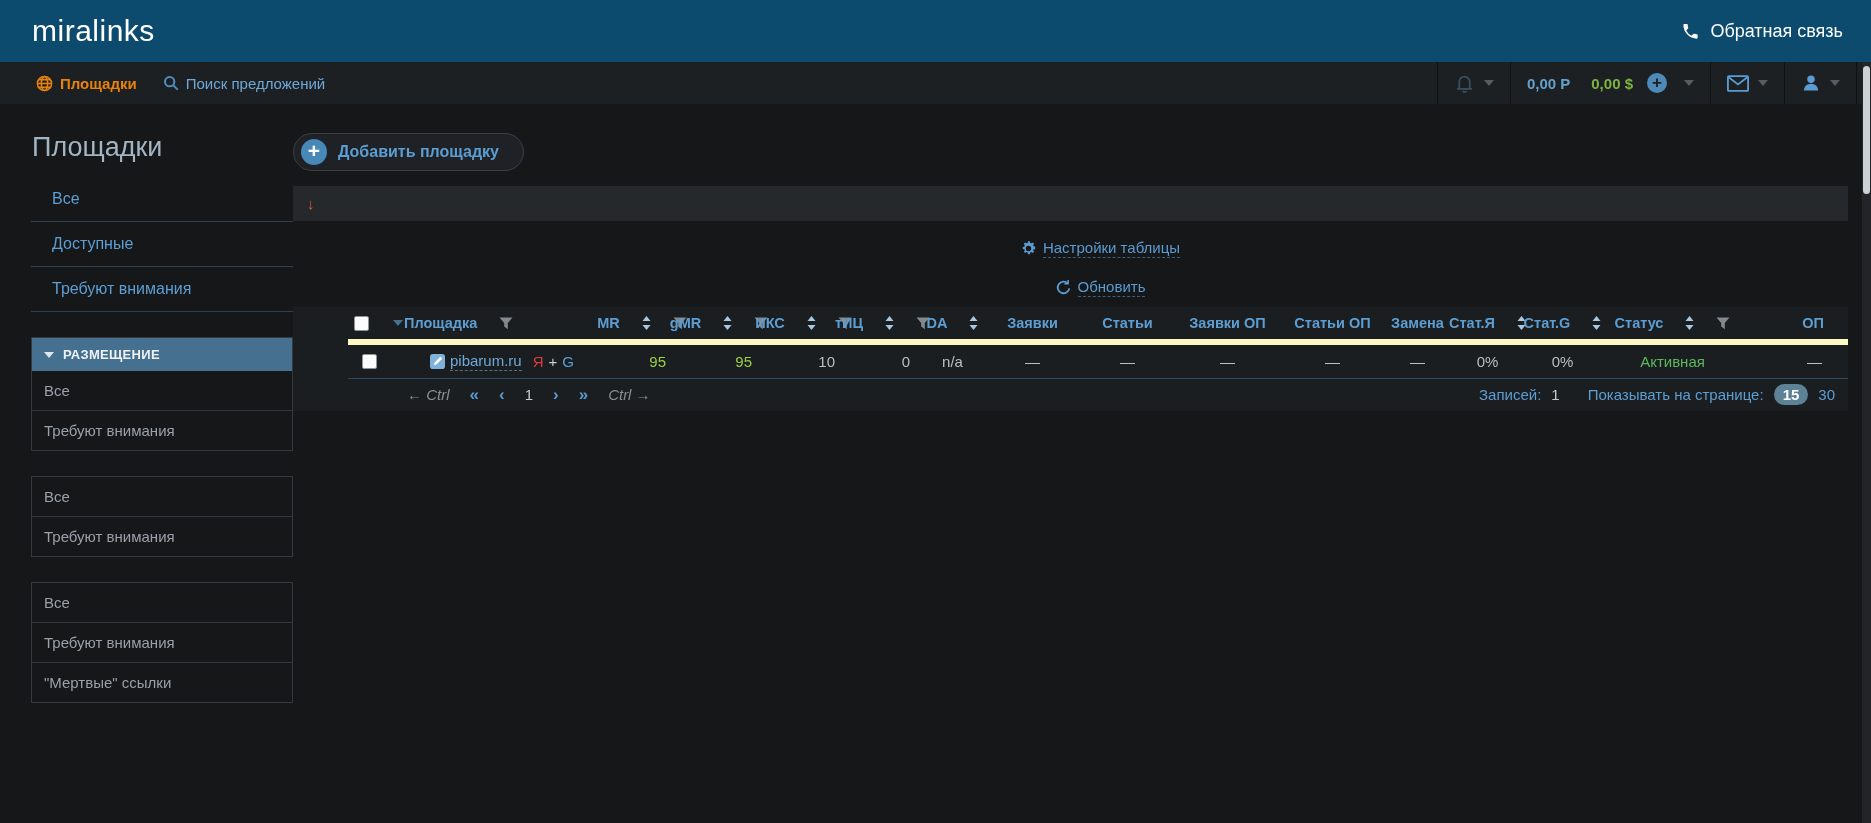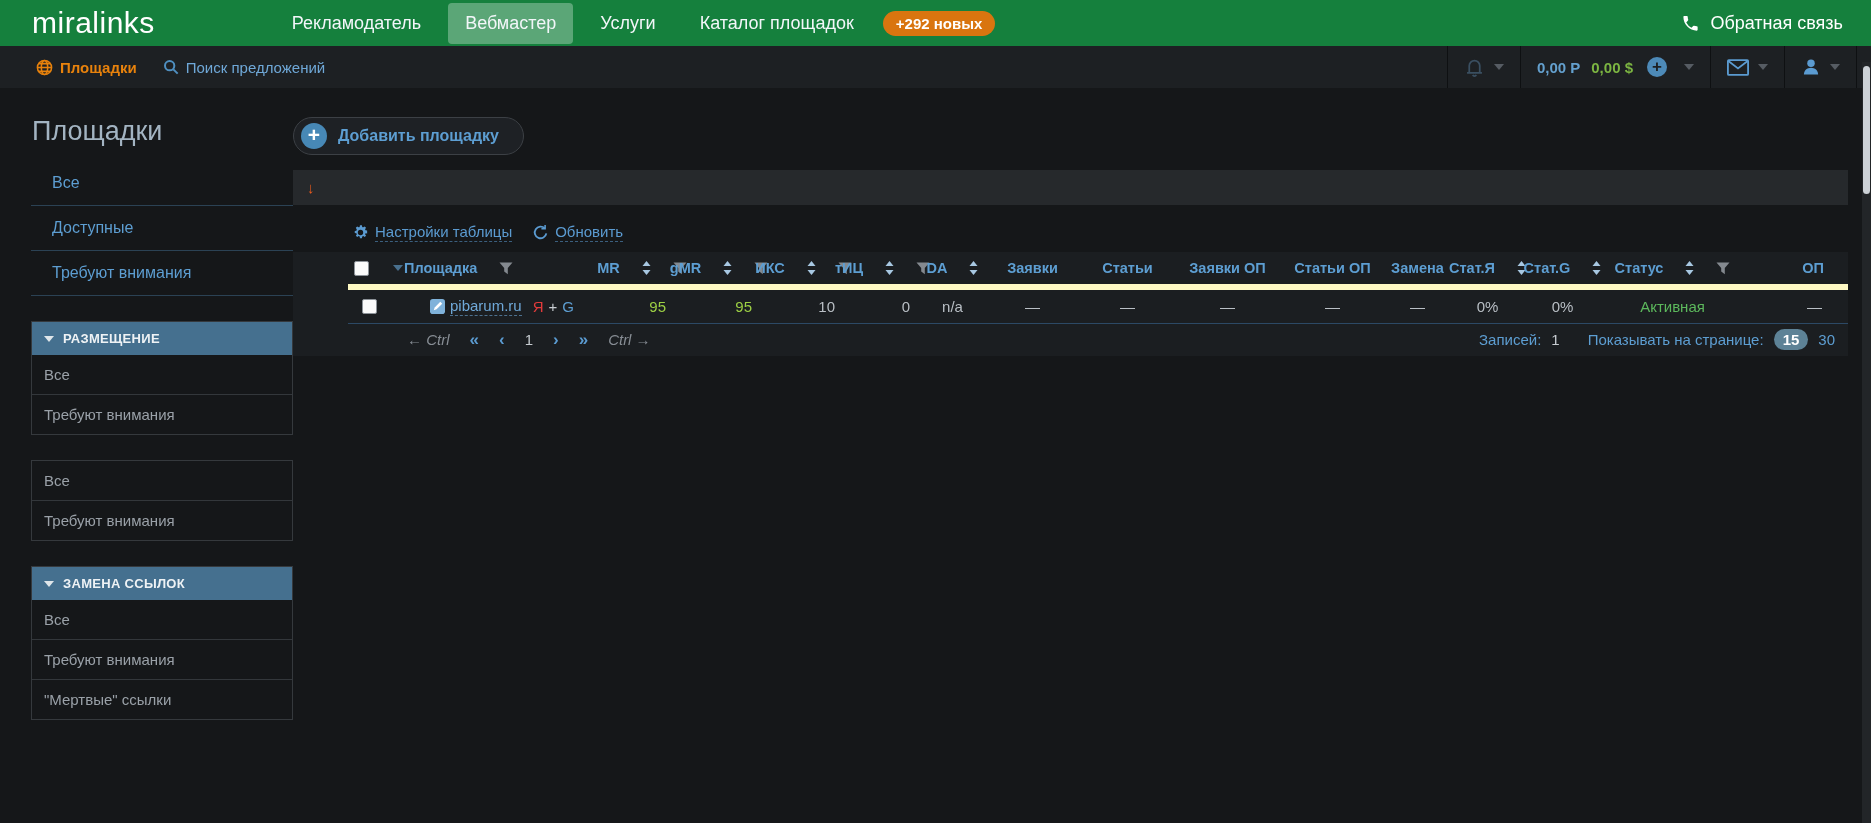--- a/index.html
+++ b/index.html
@@ -6,21 +6,21 @@
   html,body { width:1871px; height:823px; }
   body {
     font-family:"Liberation Sans", sans-serif;
     background:#151719;
     color:#b9bfc5;
     overflow:hidden;
     position:relative;
   }
   
   .topbar {
-    height:46px; background:#15803d;
+    height:62px; background:#0c4a6e;
     display:flex; align-items:center;
     padding:0 28px 0 32px;
   }
   .logo { color:#ffffff; font-size:30px; font-weight:400; letter-spacing:.5px; cursor:pointer; }
   .mainnav { display:flex; align-items:center; margin-left:120px; gap:10px; }
   .nav-item { color:#f2f6f9; font-size:18px; padding:10px 17px; border-radius:4px; cursor:pointer; white-space:nowrap; }
   .nav-item.active { background:rgba(255,255,255,.30); }
   .new-badge {
     background:#d9750f; color:#fff; font-size:15px; font-weight:bold;
     padding:4px 13px; border-radius:13px; margin-left:2px; cursor:pointer; white-space:nowrap;
@@ -31,21 +31,21 @@
   .subnav { height:42px; background:#1d2023; display:flex; align-items:stretch; }
   .subnav-left { display:flex; align-items:center; gap:26px; padding-left:36px; flex:1; }
   .subnav-link { display:flex; align-items:center; gap:7px; font-size:15px; cursor:pointer; }
   .subnav-link.orange { color:#e8820c; font-weight:bold; }
   .subnav-link.blue { color:#6fa8d8; }
   .subnav-right { display:flex; align-items:stretch; margin-right:14px; }
   .ctrl { display:flex; align-items:center; gap:9px; padding:0 16px; border-left:1px solid #0e1012; cursor:pointer; }
   .ctrl:last-child { border-right:1px solid #0e1012; }
   .caret { width:0; height:0; border-left:5px solid transparent; border-right:5px solid transparent; border-top:6px solid #565c63; }
   .rub { color:#64a0ce; font-size:15px; font-weight:bold; }
-  .usd { color:#7cb542; font-size:15px; font-weight:bold; margin-left:2px; }
+  .usd { color:#7cb542; font-size:15px; font-weight:bold; margin-left:12px; }
   .plus-circle {
     width:20px; height:20px; border-radius:50%; background:#4d8ab8;
     color:#1d2023; font-size:17px; font-weight:bold; line-height:19px; text-align:center; margin-left:5px;
   }
   
   .scrollbar { position:absolute; right:0; top:62px; width:9px; height:761px; background:#222528; }
   .scroll-thumb { position:absolute; top:4px; left:1px; width:7px; height:128px; background:#ccd1d6; border-radius:4px; cursor:pointer; }
 
   
   .content { display:flex; align-items:flex-start; }
@@ -77,21 +77,21 @@
   .add-btn span.lbl { color:#5d9ed2; font-size:16px; font-weight:bold; }
 
   
   .notice {
     margin-top:15px; background:#26292c; color:#e5581d;
     font-size:15px; padding:9px 14px; display:flex; gap:10px; align-items:center;
   }
   .notice .arrow { font-size:15px; font-weight:bold; }
 
   
-  .toolbar { margin-top:18px; padding-left:59px; display:flex; gap:20px; align-items:center; }
+  .toolbar { margin-top:18px; padding-left:59px; display:flex; gap:20px; align-items:center;flex-direction:column; }
   .tool-link { display:flex; align-items:center; gap:6px; color:#5b9bd1; font-size:15px; cursor:pointer; }
   .tool-link .lbl { border-bottom:1px dashed rgba(91,155,209,.55); padding-bottom:1px; }
 
   
   .table-block { margin-top:10px; background:#1b1e21; padding-left:55px; }
   table { width:1500px; border-collapse:collapse; table-layout:fixed; }
   th { font-size:14.5px; color:#5d9ed2; font-weight:bold; padding:8px 2px; }
   td { font-size:15px; color:#b9bfc5; padding:7px 2px; border-top:6px solid #fef9c3; }
   .hcell { display:flex; align-items:center; justify-content:center; gap:22px; }
   .hcell.left { justify-content:flex-start; }
@@ -124,27 +124,20 @@
   .pp-badge { background:#5d8296; color:#fff; border-radius:11px; padding:2px 9px; font-weight:bold; cursor:pointer; }
   .pp-opt { color:#5d9ed2; cursor:pointer; }
 
   .icon { display:inline-flex; flex:none; }
 </style>
 </head>
 <body>
 
 <header class="topbar">
   <div class="logo">miralinks</div>
-  <nav class="mainnav">
-    <a class="nav-item">Рекламодатель</a>
-    <a class="nav-item active">Вебмастер</a>
-    <a class="nav-item">Услуги</a>
-    <a class="nav-item">Каталог площадок</a>
-    <span class="new-badge">+292 новых</span>
-  </nav>
   <div class="feedback">
     <span class="icon">
       <svg width="19" height="19" viewBox="0 0 24 24" fill="#ffffff">
           <path d="M6.62 10.79a15.05 15.05 0 006.59 6.59l2.2-2.2a1 1 0 011.01-.24c1.12.37 2.33.57 3.58.57a1 1 0 011 1V20a1 1 0 01-1 1C10.85 21 3 13.15 3 3.5a1 1 0 011-1h3.5a1 1 0 011 1c0 1.25.2 2.45.57 3.57a1 1 0 01-.25 1.02z"></path>
         </svg>
     </span>
     <span>Обратная связь</span>
   </div>
 </header>
 
@@ -229,24 +222,20 @@
     </div>
 
     <div class="side-section">
       <ul>
         <li>Все</li>
         <li>Требуют внимания</li>
       </ul>
     </div>
 
     <div class="side-section">
-      <div class="sec-header">
-        <span class="sec-caret"></span>
-        <span>ЗАМЕНА ССЫЛОК</span>
-      </div>
       <ul>
         <li>Все</li>
         <li>Требуют внимания</li>
         <li>"Мертвые" ссылки</li>
       </ul>
     </div>
   </aside>
 
   <main class="main">
 

